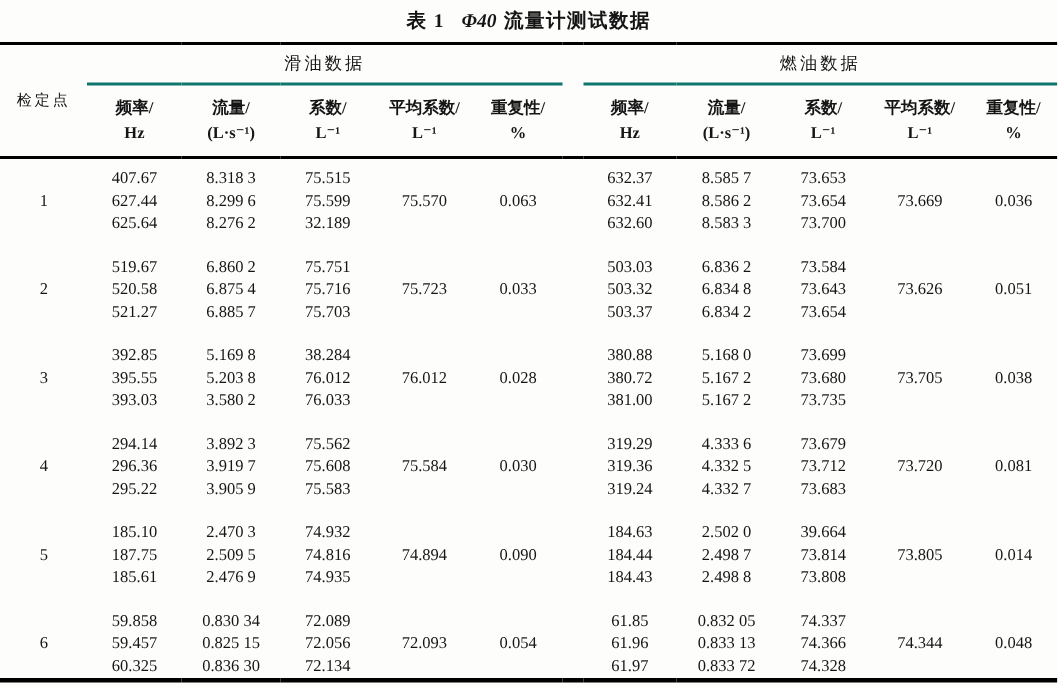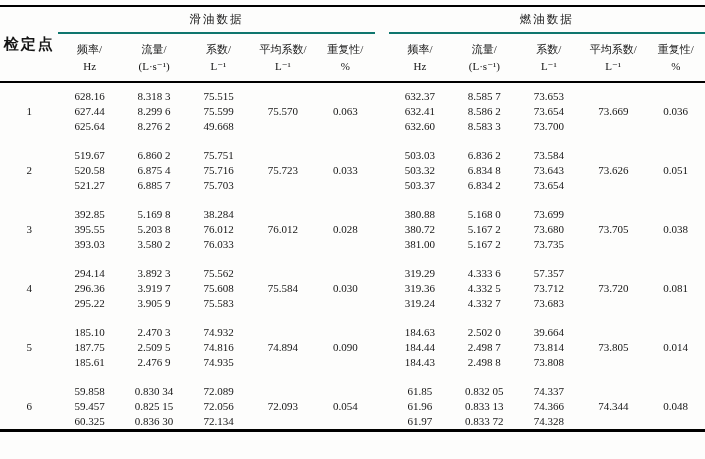--- a/index.html
+++ b/index.html
@@ -37,32 +37,35 @@
     overflow: hidden;
     white-space: nowrap;
   }
   thead th.group-th {
     border-bottom: 2px solid #0f766e;
     height: 25px;
     font-size: 11.5px;
     letter-spacing: 2px;
   }
   thead th.corner-th, thead th.spacer-th { border-bottom: 2.5px solid #000; }
-  thead th.corner-th { font-size: 15px; letter-spacing: 2px; font-weight: bold; }
-  thead tr.sub-row th { border-bottom: 2.5px solid #000; height: 47px; }
+  thead th.corner-th { font-size: 10px; letter-spacing: 2px; }
+  thead tr.sub-row th { border-bottom: 2.5px solid #000; height: 47px; font-weight: bold; }
   thead tr.sub-row th div { line-height: 17px; }
   tbody td { height: 15px; line-height: 15px; font-size: 11px; }
   tbody tr.gap-row td { height: 14px; line-height: 14px; }
   tbody tr.gap-row.first td { height: 6px; line-height: 6px; }
 </style>
 </head>
 <body>
 
 <div class="page">
 
+  <div class="caption">
+    <span class="label">表 1</span><span class="model">Φ40</span><span>流量计测试数据</span>
+  </div>
 
   <table class="flow">
     <colgroup>
       <col style="width:58px">
         <col style="width:62px">
         <col style="width:66px">
         <col style="width:62px">
         <col style="width:66px">
         <col style="width:58px">
       <col style="width:14px">
@@ -121,21 +124,21 @@
           <div>%</div>
         </th>
       </tr>
     </thead>
     <tbody id="table-body">
         <tr class="gap-row first">
           <td colspan="12"></td>
         </tr>
         <tr>
           <td rowspan="3">1</td>
-          <td>628.16</td>
+          <td>407.67</td>
           <td>8.318 3</td>
           <td>75.515</td>
           <td rowspan="3">75.570</td>
           <td rowspan="3">0.063</td>
           <td rowspan="3"></td>
           <td>632.37</td>
           <td>8.585 7</td>
           <td>73.653</td>
           <td rowspan="3">73.669</td>
           <td rowspan="3">0.036</td>
@@ -144,21 +147,21 @@
           <td>627.44</td>
           <td>8.299 6</td>
           <td>75.599</td>
           <td>632.41</td>
           <td>8.586 2</td>
           <td>73.654</td>
         </tr>
         <tr>
           <td>625.64</td>
           <td>8.276 2</td>
-          <td>49.668</td>
+          <td>32.189</td>
           <td>632.60</td>
           <td>8.583 3</td>
           <td>73.700</td>
         </tr>
         <tr class="gap-row">
           <td colspan="12"></td>
         </tr>
         <tr>
           <td rowspan="3">2</td>
           <td>519.67</td>
@@ -228,21 +231,21 @@
         <tr>
           <td rowspan="3">4</td>
           <td>294.14</td>
           <td>3.892 3</td>
           <td>75.562</td>
           <td rowspan="3">75.584</td>
           <td rowspan="3">0.030</td>
           <td rowspan="3"></td>
           <td>319.29</td>
           <td>4.333 6</td>
-          <td>57.357</td>
+          <td>73.679</td>
           <td rowspan="3">73.720</td>
           <td rowspan="3">0.081</td>
         </tr>
         <tr>
           <td>296.36</td>
           <td>3.919 7</td>
           <td>75.608</td>
           <td>319.36</td>
           <td>4.332 5</td>
           <td>73.712</td>

